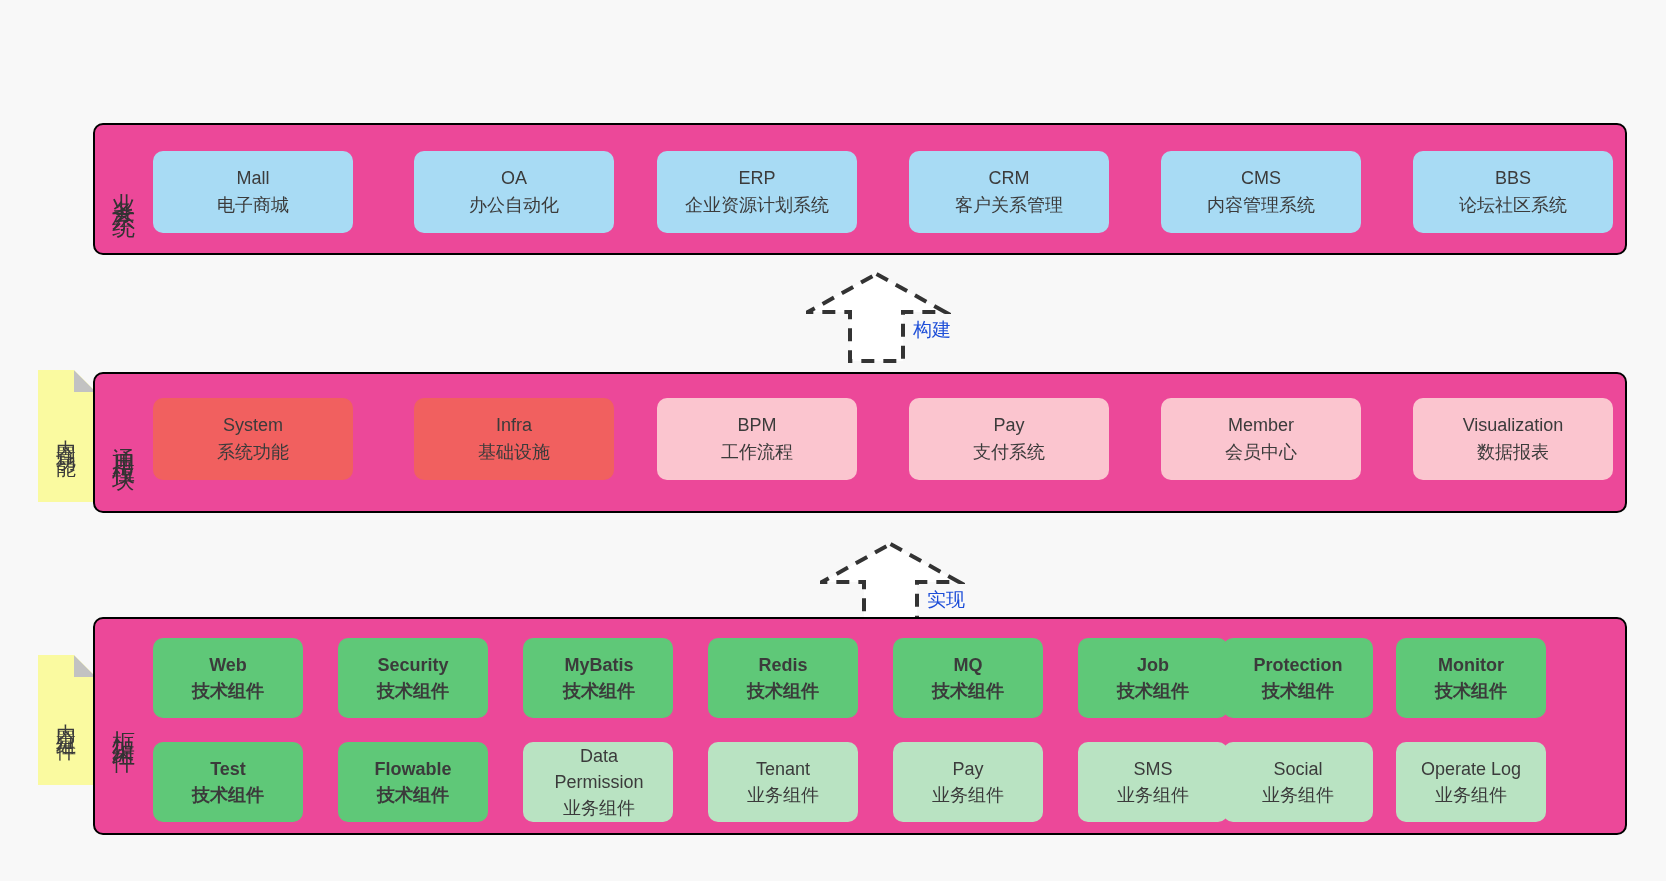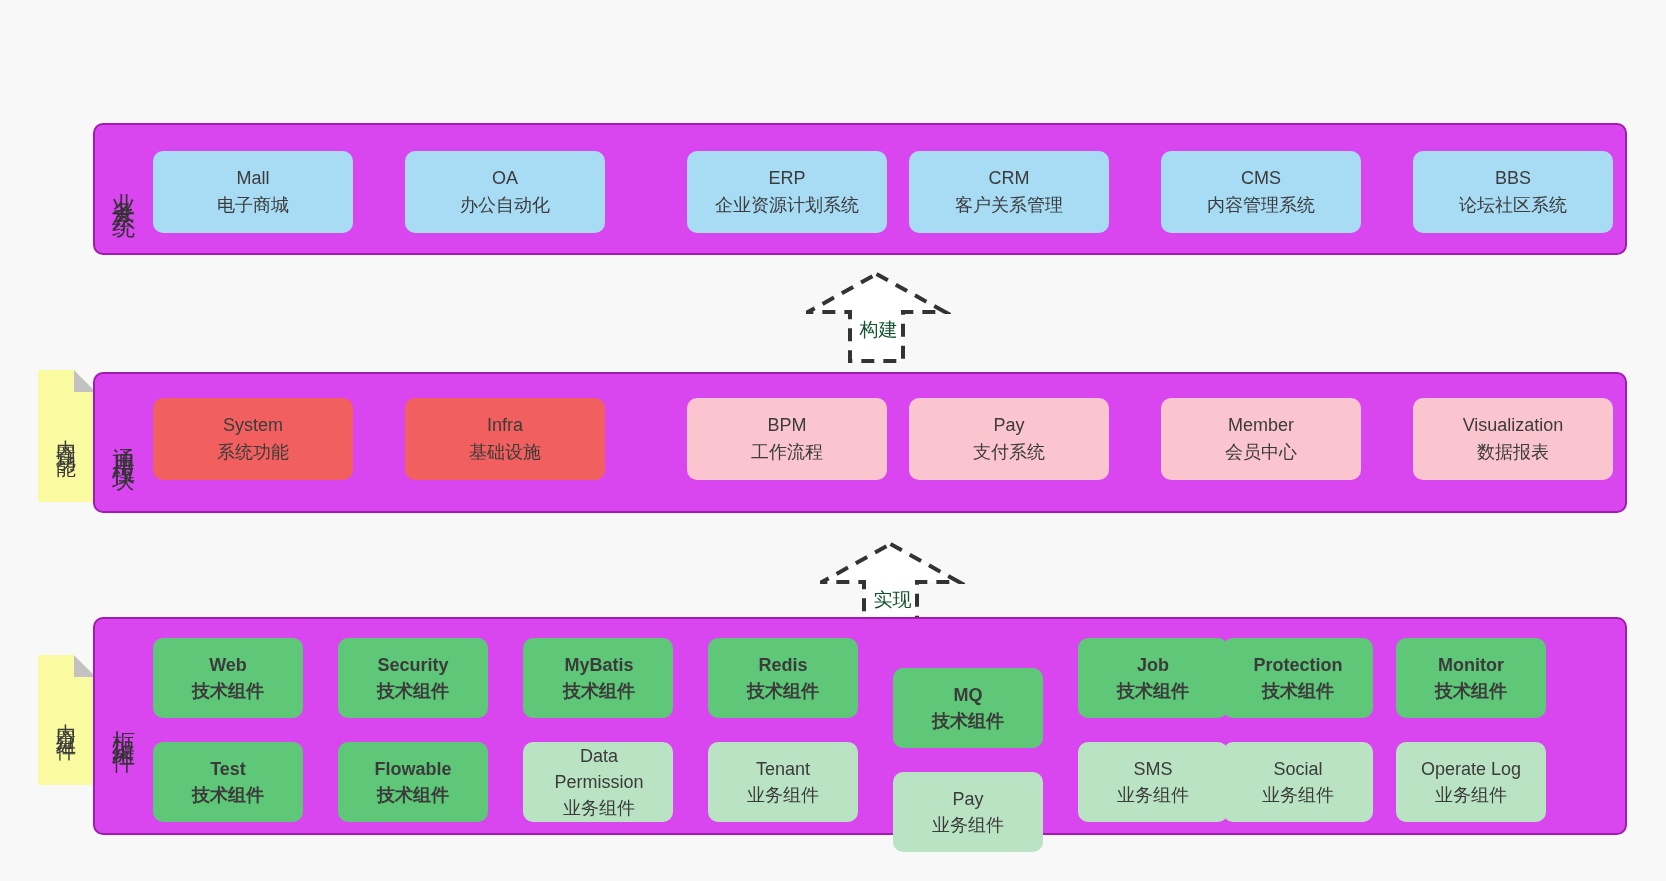--- a/index.html
+++ b/index.html
@@ -2,22 +2,22 @@
 <html><head>
 <meta charset="utf-8">
 <title>架构图</title>
 <style>
   * { margin:0; padding:0; box-sizing:border-box; }
   html,body { background:#f8f8f8; }
   body { font-family:"Liberation Sans","DejaVu Sans",sans-serif; color:#3b3b3b; }
   #canvas { position:relative; width:1666px; height:881px; background:#f8f8f8; overflow:hidden; }
 
   
-  .panel { position:absolute; left:93px; width:1534px; background:#d946ef;
-           border:2px solid #a21caf; border-radius:10px; z-index:2; }
+  .panel { position:absolute; left:93px; width:1534px; background:#ec4899;
+           border:2px solid #000000; border-radius:10px; z-index:2; }
   #panel-business   { top:123px; height:132px; }
   #panel-modules    { top:372px; height:141px; }
   #panel-components { top:617px; height:218px; }
 
   
   .vlabel { position:absolute; left:14px; top:50%; transform:translateY(-50%);
             writing-mode:vertical-rl; text-orientation:upright;
             font-size:23px; letter-spacing:7px; color:#333; white-space:nowrap; }
 
   
@@ -37,37 +37,37 @@
          font-size:18px; line-height:27px; color:#3b3b3b; padding:0 14px; }
   .row12 { width:200px; height:82px; }
   .row3  { width:150px; height:80px; line-height:26px; }
   .blue   { background:#a8dbf4; }
   .red    { background:#f1605f; }
   .pink   { background:#fbc5cf; }
   .green  { background:#5fc878;font-weight:bold; }
   .lgreen { background:#b9e3c2; }
 
   
-  .c1 { left:58px; } .c2 { left:310px; } .c3 { left:592px; }
+  .c1 { left:58px; } .c2 { left:319px; } .c3 { left:562px; }
   .c4 { left:814px; } .c5 { left:1066px; } .c6 { left:1318px; }
   #panel-business .box { top:26px; }
   #panel-modules  .box { top:24px; }
 
   
   .k1 { left:58px; } .k2 { left:243px; } .k3 { left:428px;padding-left:16px; } .k4 { left:613px; }
-  .k5 { left:798px;margin-top:30px; } .k6 { left:983px; } .k7 { left:1128px; } .k8 { left:1301px; }
+  .k5 { left:798px; } .k6 { left:983px; } .k7 { left:1128px; } .k8 { left:1301px; }
   .sub1 { top:19px; } .sub2 { top:123px; }
 
   
   .arrow { position:absolute; width:145px; height:95px; z-index:1; }
   #arrow-build     { left:806px; top:270px; }
   #arrow-implement { left:820px; top:540px; }
   .arrow svg { position:absolute; inset:0; }
-  .arrow-label { position:absolute; left:0; right:0; top:47px; text-align:center;
-                 font-size:19px; color:#14532d; }
+  .arrow-label { position:absolute; left:0; right:0; top:47px; text-align:right;
+                 font-size:19px; color:#1d4ed8; }
 </style>
 </head>
 <body>
 
 <div id="canvas">
 
   <div class="panel" id="panel-business">
     <div class="vlabel">业务系统</div>
     <div class="box row12 blue c1">
       <span>Mall</span>

